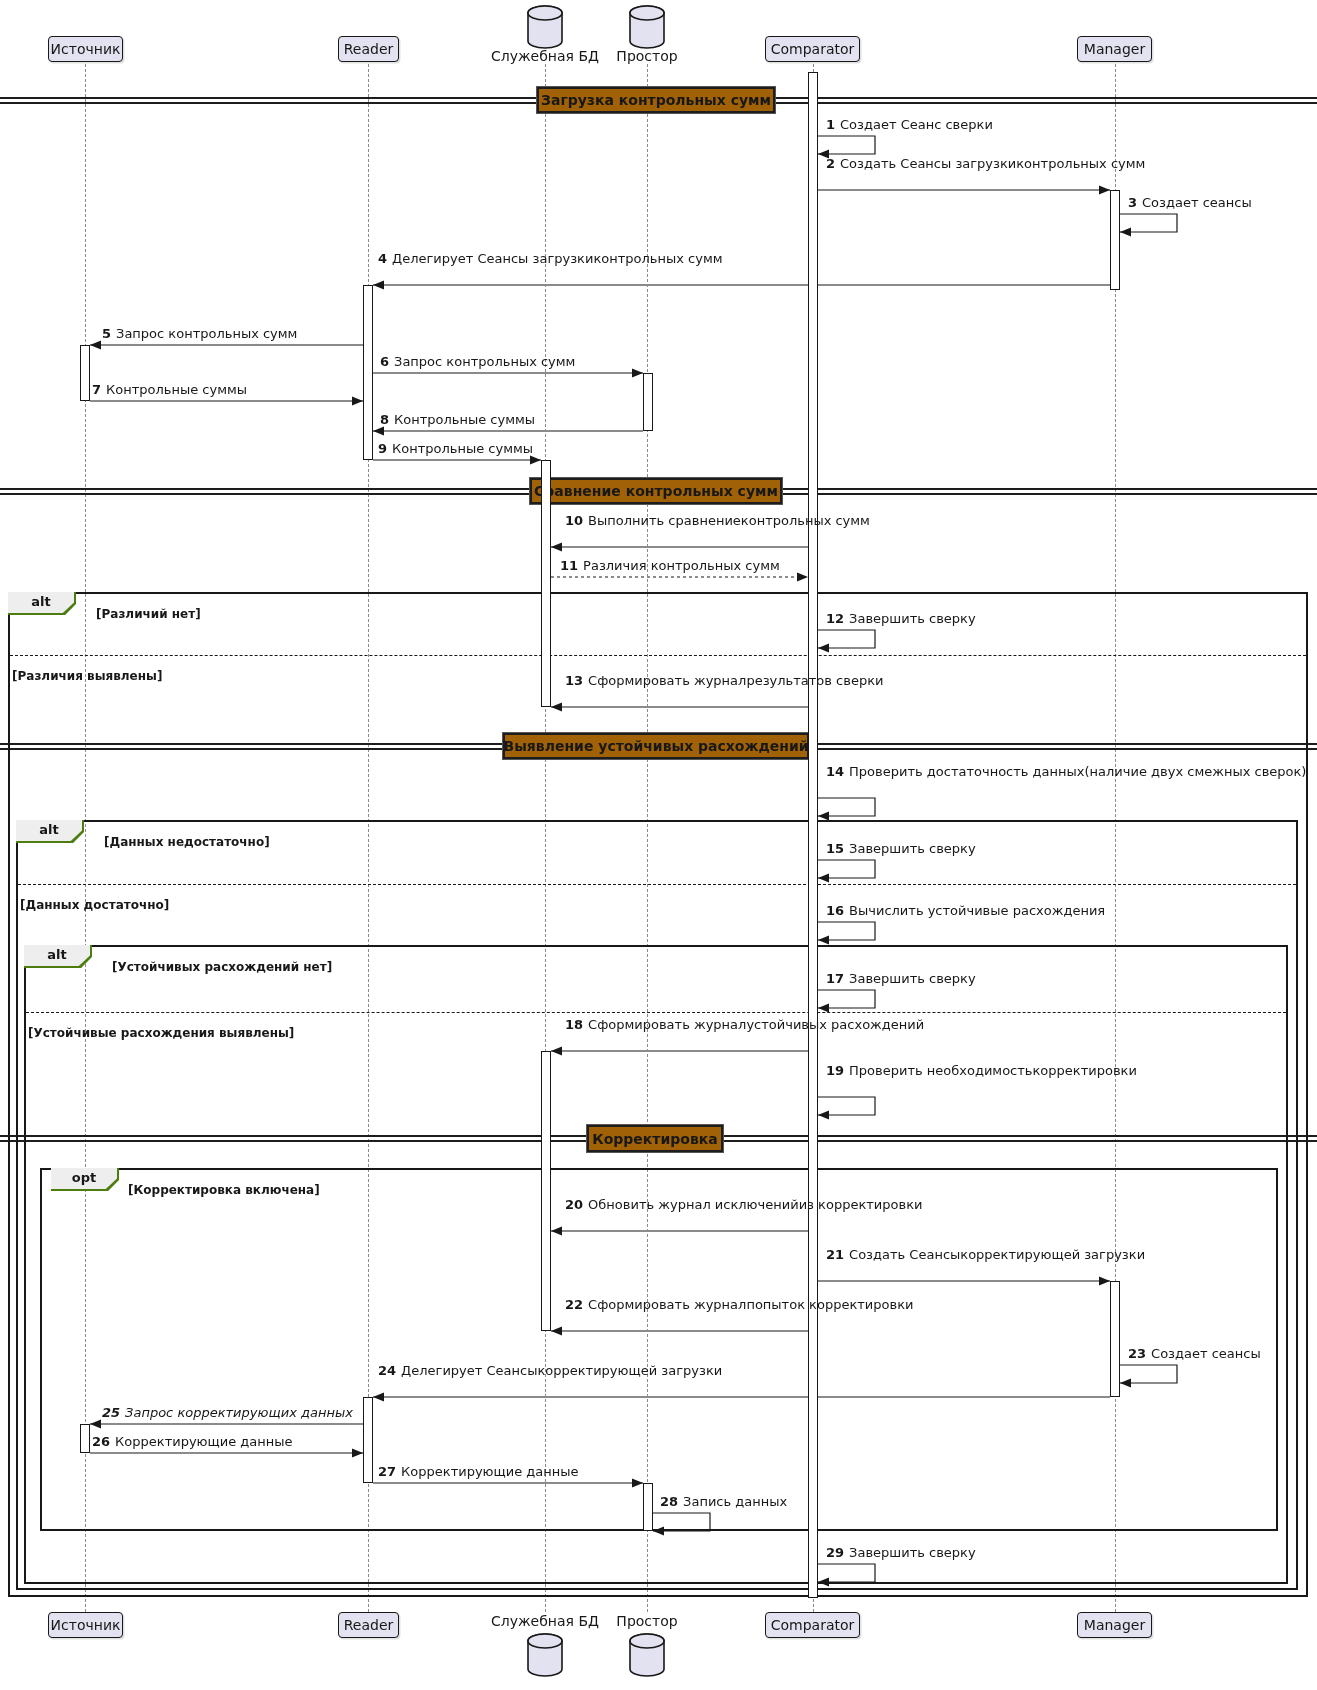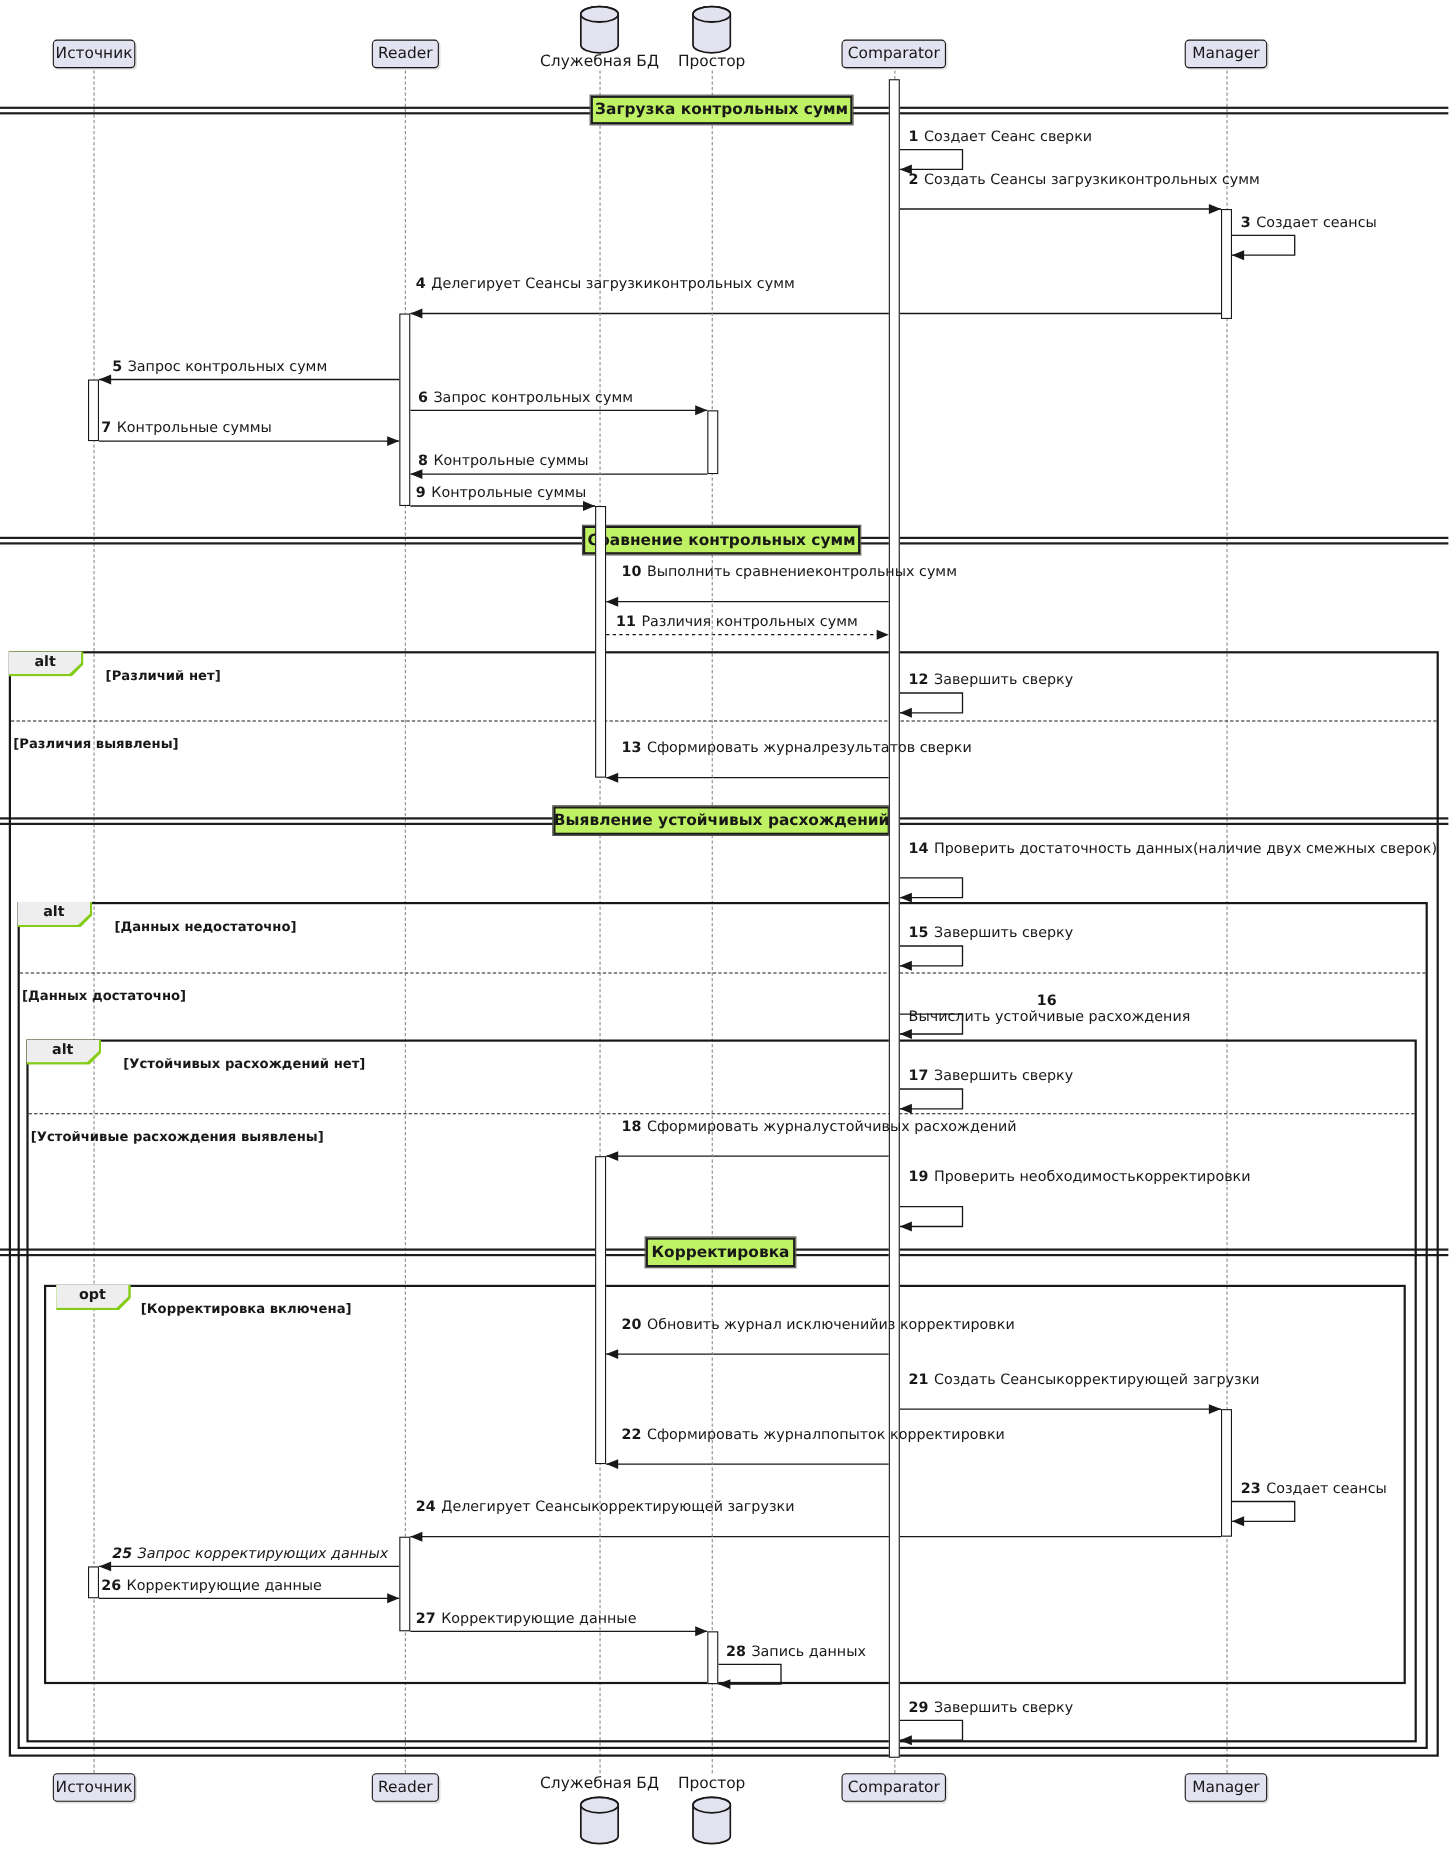--- a/index.html
+++ b/index.html
@@ -12,26 +12,26 @@
     position:absolute;height:22px;background:#E2E2F0;border:1.5px solid #181818;
     border-radius:4px;display:flex;align-items:center;justify-content:center;
     font-size:14px;padding:1px 6px;box-sizing:border-box;white-space:nowrap;
     box-shadow:1.5px 1.5px 0 rgba(0,0,0,0.12);
   }
   .dblabel{position:absolute;font-size:14px;white-space:nowrap;transform:translateX(-50%);}
   .dbicon{position:absolute;transform:translateX(-50%);}
   .divider-line{position:absolute;left:0;width:1317px;height:3px;
     border-top:2px solid #1d1d1d;border-bottom:2px solid #1d1d1d;}
   .divider-box{
-    position:absolute;background:#bef264;border:2px solid #1d1d1d;outline:1px solid #555;
+    position:absolute;background:#a16207;border:2px solid #1d1d1d;outline:1px solid #555;
     display:flex;align-items:center;justify-content:center;font-size:14px;font-weight:bold;
     white-space:nowrap;box-sizing:border-box;
   }
   .frame{position:absolute;border:2px solid #181818;box-sizing:border-box;}
-  .frag-tab-outer{position:absolute;background:#84cc16;
+  .frag-tab-outer{position:absolute;background:#4d7c0f;
     clip-path:polygon(0 0,100% 0,100% 52%,84% 100%,0 100%);}
   .frag-tab{position:absolute;left:0;top:0;right:2px;bottom:2px;background:#EEEEEE;
     clip-path:polygon(0 0,100% 0,100% 50%,83% 100%,0 100%);
     display:flex;align-items:center;justify-content:center;
     font-size:13px;font-weight:bold;padding-bottom:2px;box-sizing:border-box;}
   .frag-cond{position:absolute;font-size:12px;font-weight:bold;white-space:nowrap;margin-top:11px;}
   .frag-else{position:absolute;border-top:1px dashed #181818;}
   .activation{position:absolute;width:10px;background:#ffffff;border:1px solid #181818;box-sizing:border-box;}
   .msg{position:absolute;font-size:13px;line-height:14px;white-space:nowrap;display:flex;align-items:center;}
   .msg .num{font-weight:bold;margin-right:5px;}
@@ -229,21 +229,21 @@
       <span class="num">14</span>
       <span class="lines">
         <span>Проверить достаточность данных</span>
         <span>(наличие двух смежных сверок)</span>
       </span>
     </div>
     <div class="msg" style="left: 826px; top: 842px;">
       <span class="num">15</span>
       <span>Завершить сверку</span>
     </div>
-    <div class="msg" style="left: 826px; top: 904px; flex-direction: column;">
+    <div class="msg" style="left: 826px; top: 904px;">
       <span class="num">16</span>
       <span>Вычислить устойчивые расхождения</span>
     </div>
     <div class="msg" style="left: 826px; top: 972px;">
       <span class="num">17</span>
       <span>Завершить сверку</span>
     </div>
     <div class="msg" style="left: 565px; top: 1018px;">
       <span class="num">18</span>
       <span class="lines">

